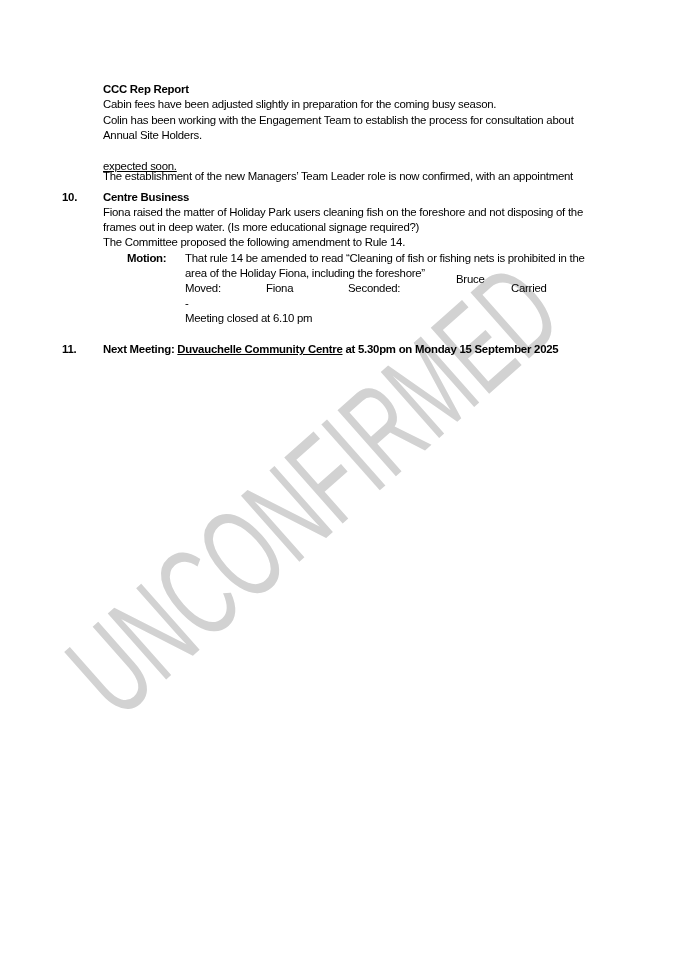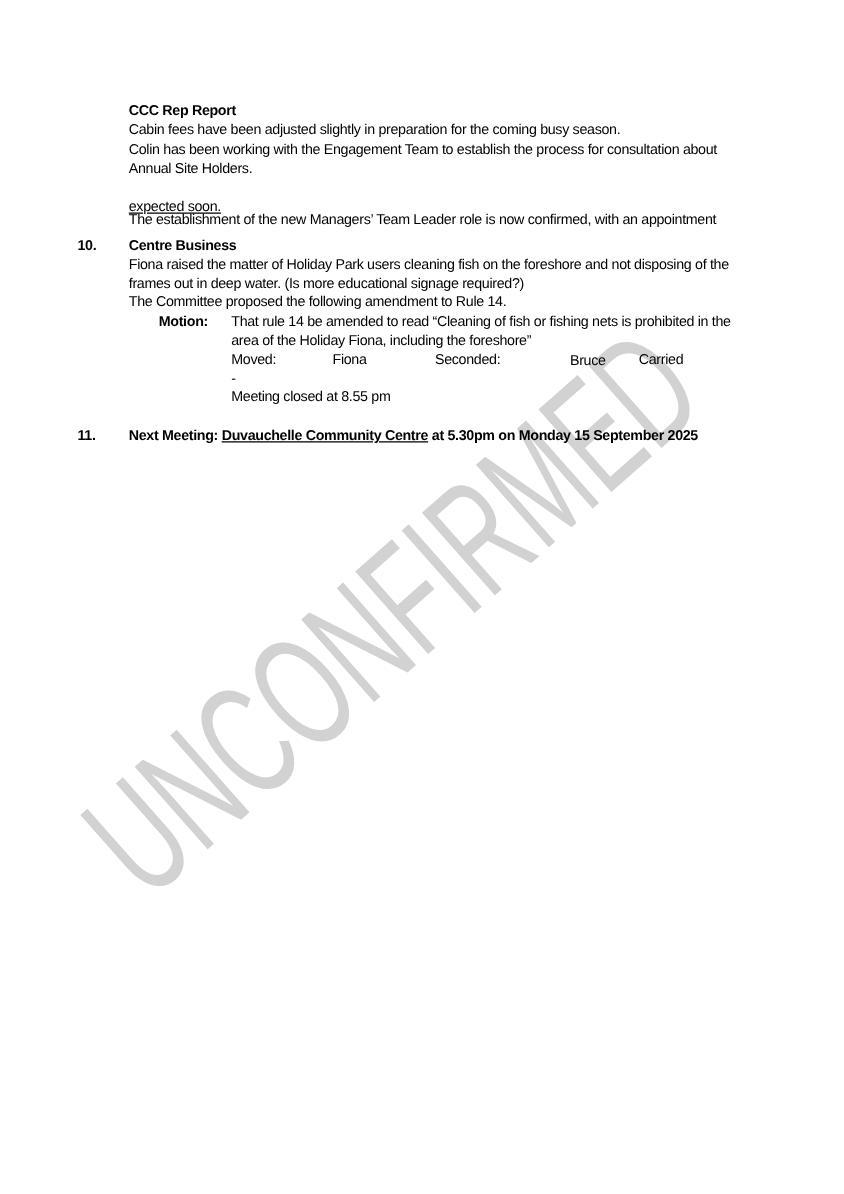--- a/index.html
+++ b/index.html
@@ -45,25 +45,25 @@
       <div class="line" style="left:103px; top:235px;">The Committee proposed the following amendment to Rule 14.</div>
 
       <div>
         <div class="line b" style="left:103px; top:251px;padding-left:24px;">Motion:</div>
         <div class="line" style="left:185px; top:251px;">That rule 14 be amended to read “Cleaning of fish or fishing nets is prohibited in the</div>
         <div class="line" style="left:185px; top:266px;">area of the Holiday Fiona, including the foreshore”</div>
 
         <div class="line" style="left:185px; top:281px;">Moved:</div>
         <div class="line" style="left:266px; top:281px;">Fiona</div>
         <div class="line" style="left:348px; top:281px;">Seconded:</div>
-        <div class="line" style="left:430px; top:282px;padding-left:26px;">Bruce</div>
+        <div class="line" style="left:430px; top:272px;padding-left:26px;">Bruce</div>
         <div class="line" style="left:511px; top:281px;">Carried</div>
 
         <div class="line" style="left:185px; top:296px;">-</div>
-        <div class="line" style="left:185px; top:311px;">Meeting closed at 8.55 pm</div>
+        <div class="line" style="left:185px; top:311px;">Meeting closed at 6.10 pm</div>
       </div>
     </div>
 
     <div>
       <div class="line b" style="left:62px; top:342px;">11.</div>
       <div class="line b" style="left:103px; top:342px;"><span>Next Meeting: </span><span class="u">Duvauchelle Community Centre</span><span> at 5.30pm on Monday 15 September 2025</span></div>
     </div>
 
   </div>
 </div>

